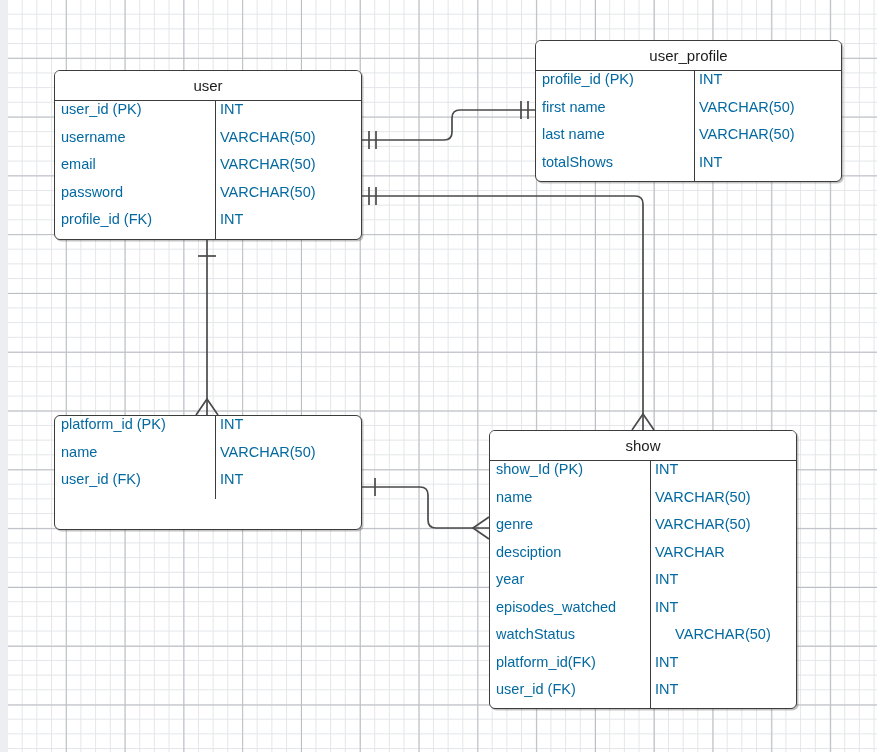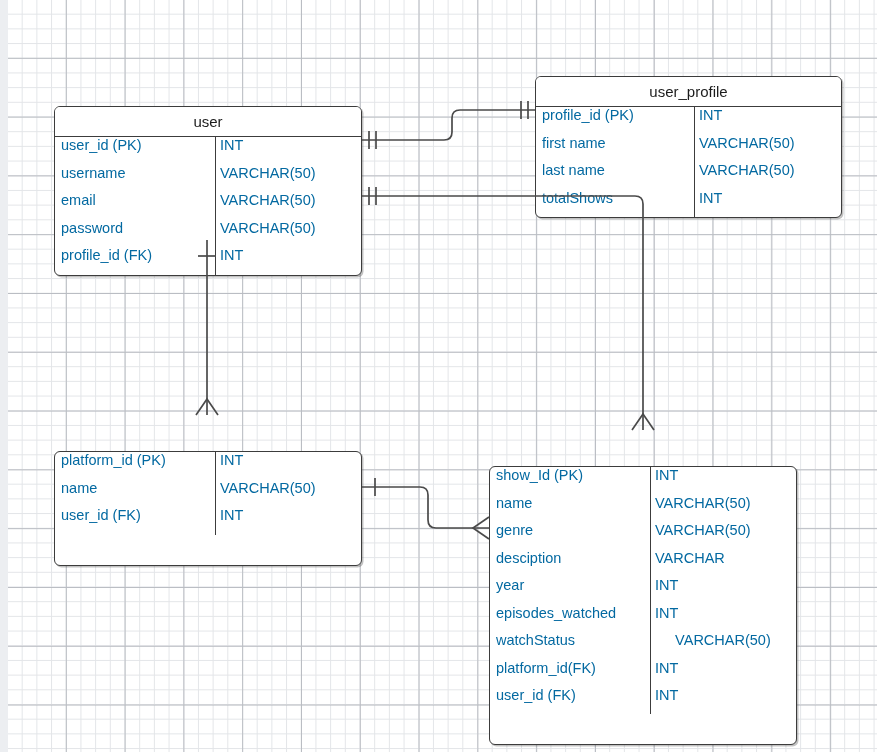--- a/index.html
+++ b/index.html
@@ -42,21 +42,20 @@
 
   
   .entity {
     position: absolute;
     box-sizing: border-box;
     background: #ffffff;
     border: 1.6px solid #3c3c3c;
     border-radius: 6px;
     box-shadow: 1.5px 1.5px 0 rgba(80,80,80,0.35);
     overflow: hidden;
-    margin-top: 36px;
   }
   .entity-title {
     height: 29px;
     line-height: 29px;
     text-align: center;
     font-size: 15px;
     color: #1c1c1c;
     border-bottom: 1.6px solid #3c3c3c;
     background: #ffffff;
     white-space: nowrap;
@@ -173,20 +172,21 @@
         <span class="attr-type" style="width:148px;">VARCHAR(50)</span>
       </div>
       <div class="attr-row" style="height:27.5px;">
         <span class="attr-name" style="width:160px;">user_id (FK)</span>
         <span class="attr-type" style="width:148px;">INT</span>
       </div>
     </div>
   </div>
 
   <div class="entity" style="left:489px; top:430px; width:308px; height:279px;">
+    <div class="entity-title">show</div>
     <div class="entity-body" style="height:247px;">
       <div class="col-divider" style="left:160px;"></div>
       <div class="attr-row" style="height:27.5px;">
         <span class="attr-name" style="width:160px;">show_Id (PK)</span>
         <span class="attr-type" style="width:148px;">INT</span>
       </div>
       <div class="attr-row" style="height:27.5px;">
         <span class="attr-name" style="width:160px;">name</span>
         <span class="attr-type" style="width:148px;">VARCHAR(50)</span>
       </div>

